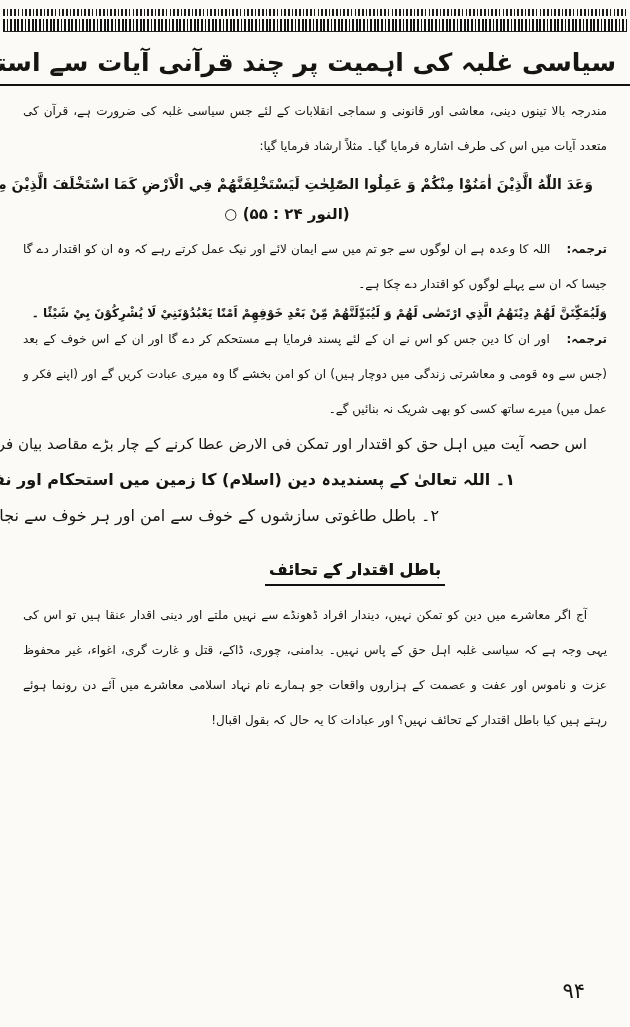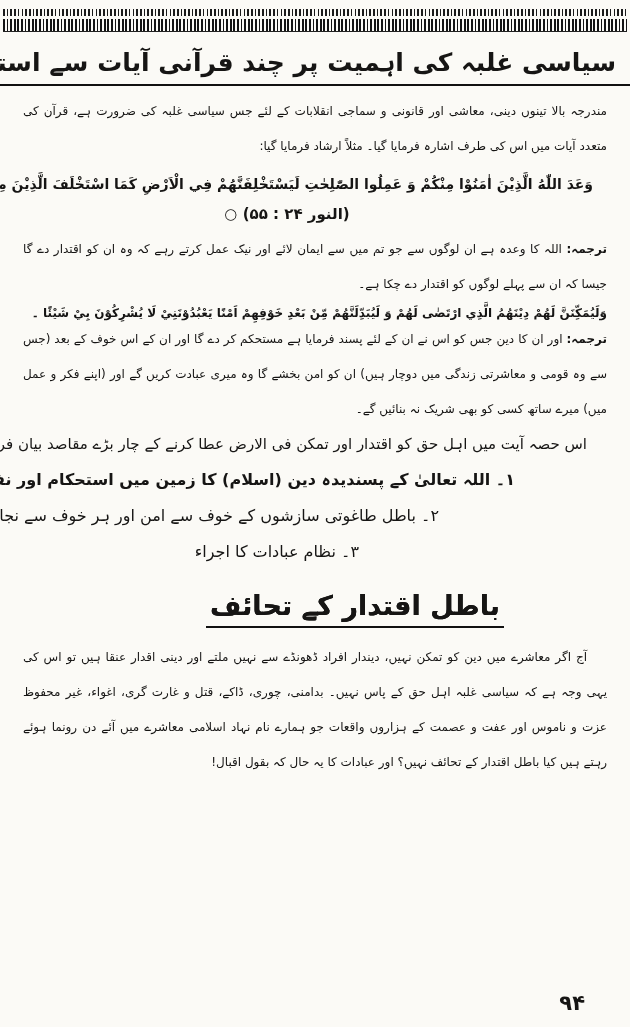--- a/index.html
+++ b/index.html
@@ -38,21 +38,21 @@
     letter-spacing: 0.5px;
   }
   .content { padding: 8px 23px 0; }
   .body {
     font-size: 12px;
     line-height: 35px;
     text-align: justify;
     margin: 0;
   }
   .indent { text-indent: 20px; }
-  .bold { font-weight: bold; }
+  .bold { font-weight: bold; margin-left: 12px; }
   .verse {
     font-weight: bold;
     font-size: 14px;
     line-height: 30px;
     white-space: nowrap;
     text-align: right;
     margin-top: 5px;
     text-indent: 14px;
   }
   .verse-ref {
@@ -75,36 +75,36 @@
   .verse2-row .v2text { font-size: 12px; margin-left: 45px; }
   .verse2-row .v2ref  { font-size: 11px; flex: none; }
   .one-line { white-space: nowrap; font-size: 15px; }
   .purpose { font-size: 16px; line-height: 36px; white-space: nowrap; }
   .purpose.p1 { padding-right: 92px; font-weight: bold; }
   .purpose.p2 { padding-right: 168px; }
   .purpose.p3 { padding-right: 248px; }
   .purpose.p4 { padding-right: 288px; }
   .sec-head {
     width: fit-content;
-    margin: 20px auto 12px;
+    margin: 26px auto 12px;
     transform: translateX(40px); 
-    font-size: 27px;
+    font-size: 16px;
     font-weight: bold;
     white-space: nowrap;
     border-bottom: 2.5px solid #111;
     padding: 0 4px 5px;
     text-shadow: 0 0 0.6px #111;
   }
   .page-num {
     position: absolute;
-    bottom: 12px;
+    bottom: 24px;
     left: 42px;           
     right: auto;
     font-size: 21px;
-    font-weight: bold;
+    font-weight: normal;
     margin-left: 33px;
   }
   
   .page-num { left: auto; right: 45px; }
 </style>
 </head>
 <body>
 
 <div class="page">
 
@@ -130,21 +130,20 @@
       <span class="v2ref">(النور ۲۴ : ۵۵)</span>
     </div>
 
     <p class="body"><span class="bold">ترجمہ:</span> <span>اور ان کا دین جس کو اس نے ان کے لئے پسند فرمایا ہے مستحکم کر دے گا اور ان کے اس خوف کے بعد (جس سے وہ قومی و معاشرتی زندگی میں دوچار ہیں) ان کو امن بخشے گا وہ میری عبادت کریں گے اور (اپنے فکر و عمل میں) میرے ساتھ کسی کو بھی شریک نہ بنائیں گے۔</span></p>
 
     <p class="body indent one-line">اس حصہ آیت میں اہل حق کو اقتدار اور تمکن فی الارض عطا کرنے کے چار بڑے مقاصد بیان فرمائے گئے</p>
 
     <div>
       <div class="purpose p1">۱۔ اللہ تعالیٰ کے پسندیدہ دین (اسلام) کا زمین میں استحکام اور نفاذ</div>
       <div class="purpose p2">۲۔ باطل طاغوتی سازشوں کے خوف سے امن اور ہر خوف سے نجات</div>
-      <div class="purpose p3">۳۔ نظام عبادات کا اجراء</div>
     </div>
 
     <h2 class="sec-head">باطل اقتدار کے تحائف</h2>
 
     <p class="body indent">آج اگر معاشرے میں دین کو تمکن نہیں، دیندار افراد ڈھونڈے سے نہیں ملتے اور دینی اقدار عنقا ہیں تو اس کی یہی وجہ ہے کہ سیاسی غلبہ اہل حق کے پاس نہیں۔ بدامنی، چوری، ڈاکے، قتل و غارت گری، اغواء، غیر محفوظ عزت و ناموس اور عفت و عصمت کے ہزاروں واقعات جو ہمارے نام نہاد اسلامی معاشرے میں آئے دن رونما ہوئے رہتے ہیں کیا باطل اقتدار کے تحائف نہیں؟ اور عبادات کا یہ حال کہ بقول اقبال!</p>
 
   </div>
 
   <div class="page-num">۹۴</div>
 

